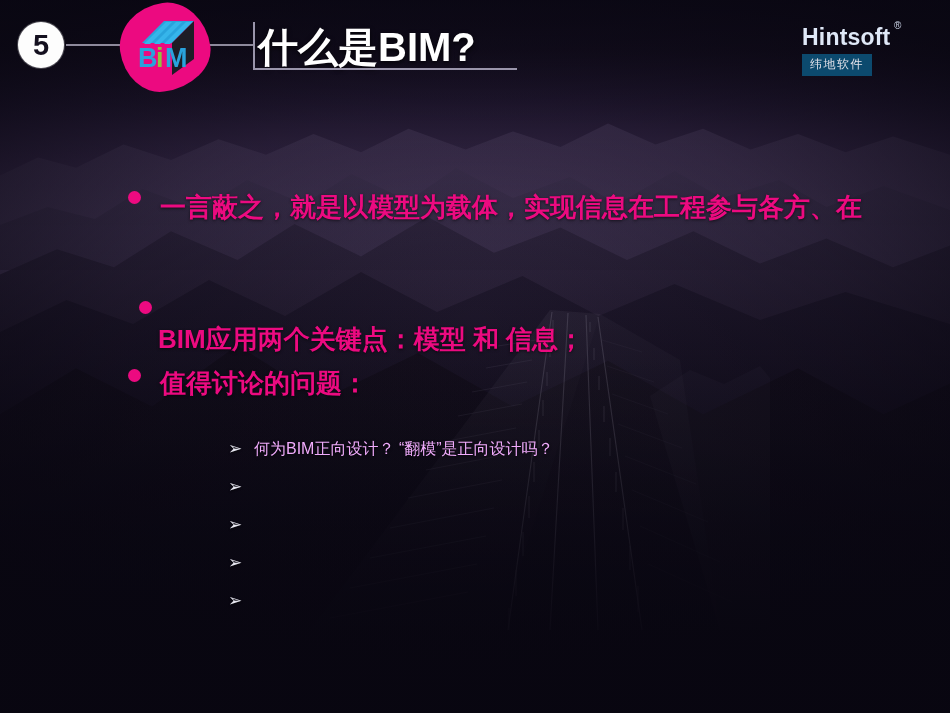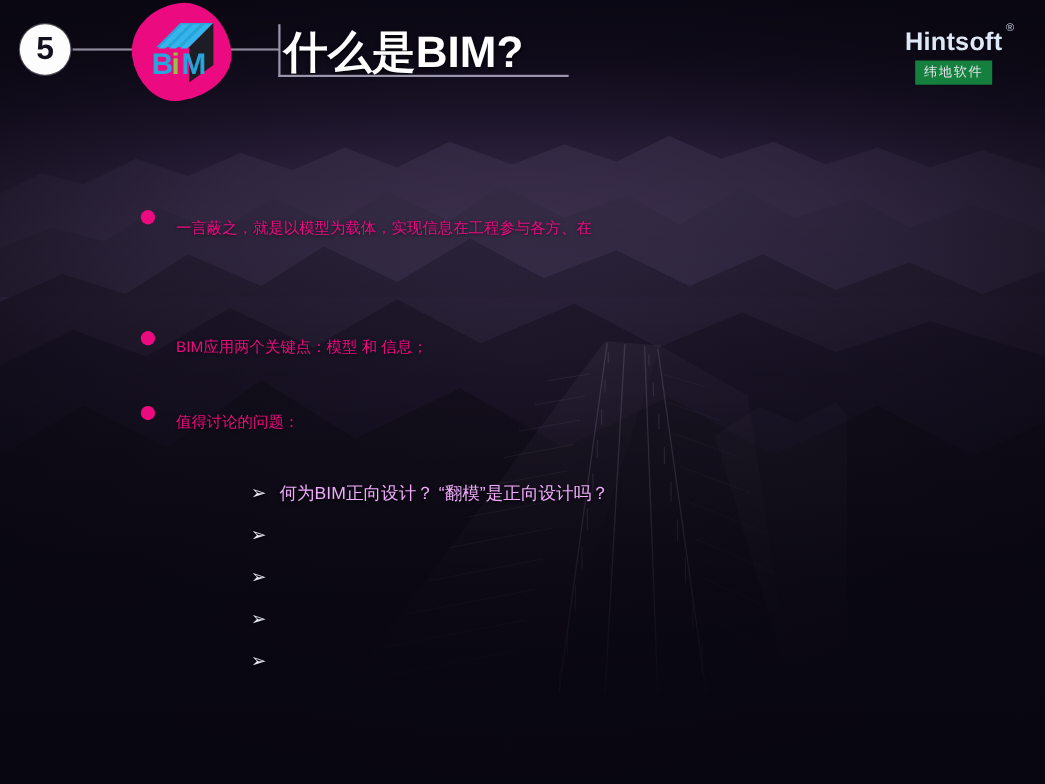--- a/index.html
+++ b/index.html
@@ -136,50 +136,50 @@
   .title-tick{
     position:absolute;left:253px;top:22px;width:2px;height:48px;
     background:#9a95ab;
   }
   .title-underline{
     position:absolute;left:253px;top:68px;width:264px;height:2px;
     background:#9a95ab;
   }
 
   
-  .brand{position:absolute;right:18px;top:26px;width:130px;text-align:center;}
+  .brand{position:absolute;right:18px;top:26px;width:130px;text-align:left;}
   .brand-name{
     font-size:23px;font-weight:bold;color:#dfe8f7;
     letter-spacing:.2px;line-height:1;position:relative;display:inline-block;
   }
   .brand-reg{
     position:absolute;top:-5px;right:-11px;font-size:10px;font-weight:normal;color:#cfd8ea;
   }
   .brand-cn{
     margin-top:5px;display:inline-block;
-    background:#15803d;
+    background:#0c4a6e;
     color:#e3e3ea;
     font-size:12px;letter-spacing:1.5px;
     padding:2px 8px 3px 8px;
   }
 
   
   .content{position:absolute;left:0;top:0;width:950px;height:713px;}
 
   .bullet-row{
     position:absolute;display:flex;align-items:flex-start;
   }
   .dot{
     width:13px;height:13px;border-radius:50%;background:#ec0a80;
     flex:0 0 auto;margin-top:11px;
   }
   .btext{
     margin-left:19px;
     color:#ec0a80;
-    font-size:14px;font-weight:normal;
+    font-size:26px;font-weight:bold;
     line-height:50px;
     text-shadow:0 1px 3px rgba(0,0,0,.6);
     white-space:pre-wrap;
   }
   .btext.b1{line-height:54px;}
 
   .sub-list{position:absolute;left:228px;top:440px;width:660px;}
   .sub-item{
     display:flex;align-items:baseline;
     height:38px;
@@ -319,21 +319,21 @@
     </div>
   </div>
 
   <div class="content">
 
     <div class="bullet-row" style="left:128px;top:180px;width:790px;">
       <div class="dot"></div>
       <div class="btext b1"><span>一言蔽之，就是以模型为载体，实现信息在工程参与各方、在</span><br></div>
     </div>
 
-    <div class="bullet-row" style="left:128px;top:290px;width:600px;">
+    <div class="bullet-row" style="left:139px;top:290px;width:600px;flex-direction:column;">
       <div class="dot"></div>
       <div class="btext">BIM应用两个关键点：模型 和 信息；</div>
     </div>
 
     <div class="bullet-row" style="left:128px;top:358px;width:600px;">
       <div class="dot"></div>
       <div class="btext">值得讨论的问题：</div>
     </div>
 
     <div class="sub-list">

